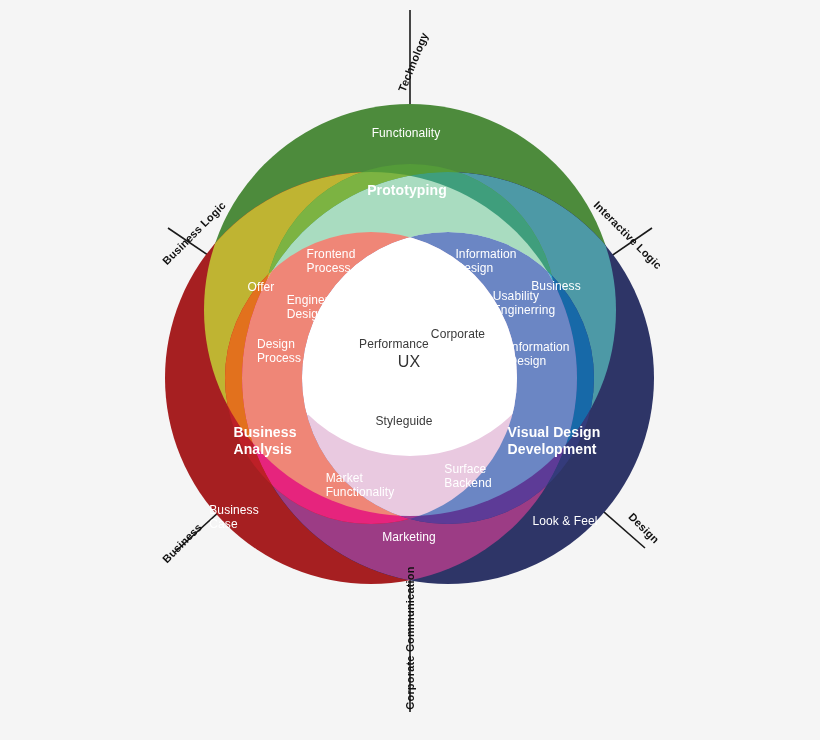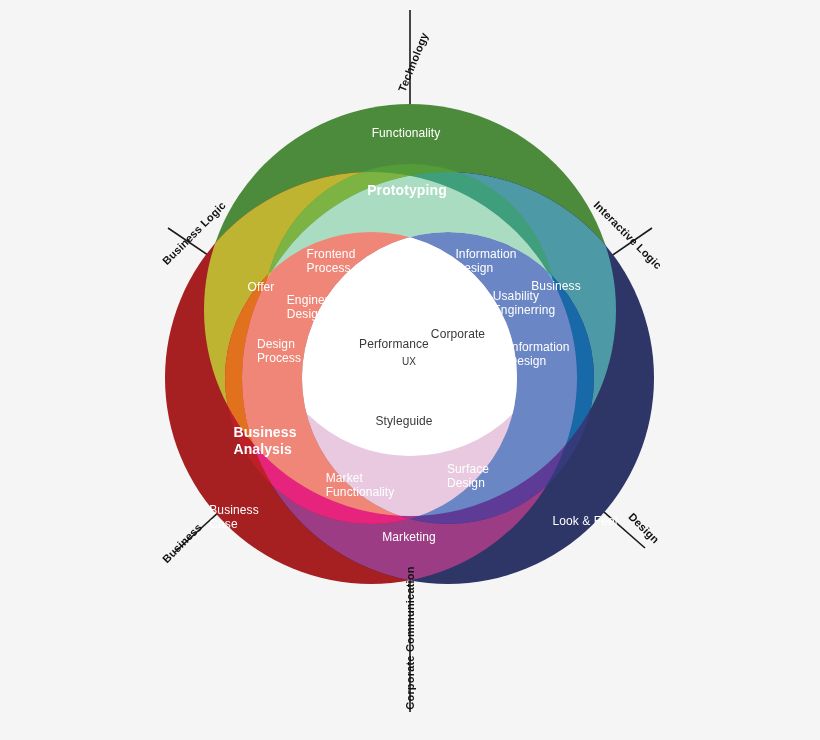--- a/index.html
+++ b/index.html
@@ -24,21 +24,21 @@
     transform:translate(-50%,-50%);
     text-align:left;
     line-height:1.18;
     white-space:pre-line;
     letter-spacing:.1px;
   }
   .lbl.light{color:#ffffff;}
   .lbl.dark{color:#3a3a3a;}
   .lbl.s12{font-size:12px;}
   .lbl.bold{font-weight:bold;font-size:14px;}
-  .lbl.ux{font-size:10px;color:#333;}
+  .lbl.ux{font-size:16px;color:#333;}
 
   
   .axlabel{
     position:absolute;
     font-size:11px;
     font-weight:bold;
     color:#111;
     white-space:nowrap;
     letter-spacing:.2px;
     transform-origin:50% 50%;
@@ -247,27 +247,29 @@
       <div class="lbl dark s12" style="left: 458px; top: 334px;">Corporate</div>
       <div class="lbl light s12" style="left: 539px; top: 354px;">Information
 Design</div>
       <div class="lbl dark ux" style="left: 409px; top: 362px;">UX</div>
       <div class="lbl light s12" style="left: 331px; top: 404px;">Business
 Plan</div>
       <div class="lbl dark s12" style="left: 404px; top: 421px;">Styleguide</div>
       <div class="lbl light s12" style="left: 483px; top: 404px;">Styleguide</div>
       <div class="lbl light bold" style="left: 265px; top: 441px;">Business
 Analysis</div>
+      <div class="lbl light bold" style="left: 554px; top: 441px;">Visual Design
+Development</div>
       <div class="lbl light s12" style="left: 468px; top: 476px;">Surface
-Design</div>
+Backend</div>
       <div class="lbl light s12" style="left: 360px; top: 485px;">Market
 Functionality</div>
       <div class="lbl light s12" style="left: 234px; top: 517px;">Business
 Case</div>
-      <div class="lbl light s12" style="left: 565px; top: 521px; margin-left: 20px;">Look &amp; Feel</div>
+      <div class="lbl light s12" style="left: 565px; top: 521px;">Look &amp; Feel</div>
       <div class="lbl light s12" style="left: 409px; top: 537px;">Marketing</div>
       <div class="axlabel" style="left: 413px; top: 62px; transform: translate(-50%, -50%) rotate(-68deg);">Technology</div>
       <div class="axlabel" style="left: 194px; top: 233px; transform: translate(-50%, -50%) rotate(-45deg);">Business Logic</div>
       <div class="axlabel" style="left: 628px; top: 235px; transform: translate(-50%, -50%) rotate(45deg);">Interactive Logic</div>
       <div class="axlabel" style="left: 182px; top: 543px; transform: translate(-50%, -50%) rotate(-45deg);">Business</div>
       <div class="axlabel" style="left: 644px; top: 528px; transform: translate(-50%, -50%) rotate(45deg);">Design</div>
       <div class="axlabel" style="left: 410px; top: 638px; transform: translate(-50%, -50%) rotate(-90deg);">Corporate Communication</div>
     </div>
 </div>
 

